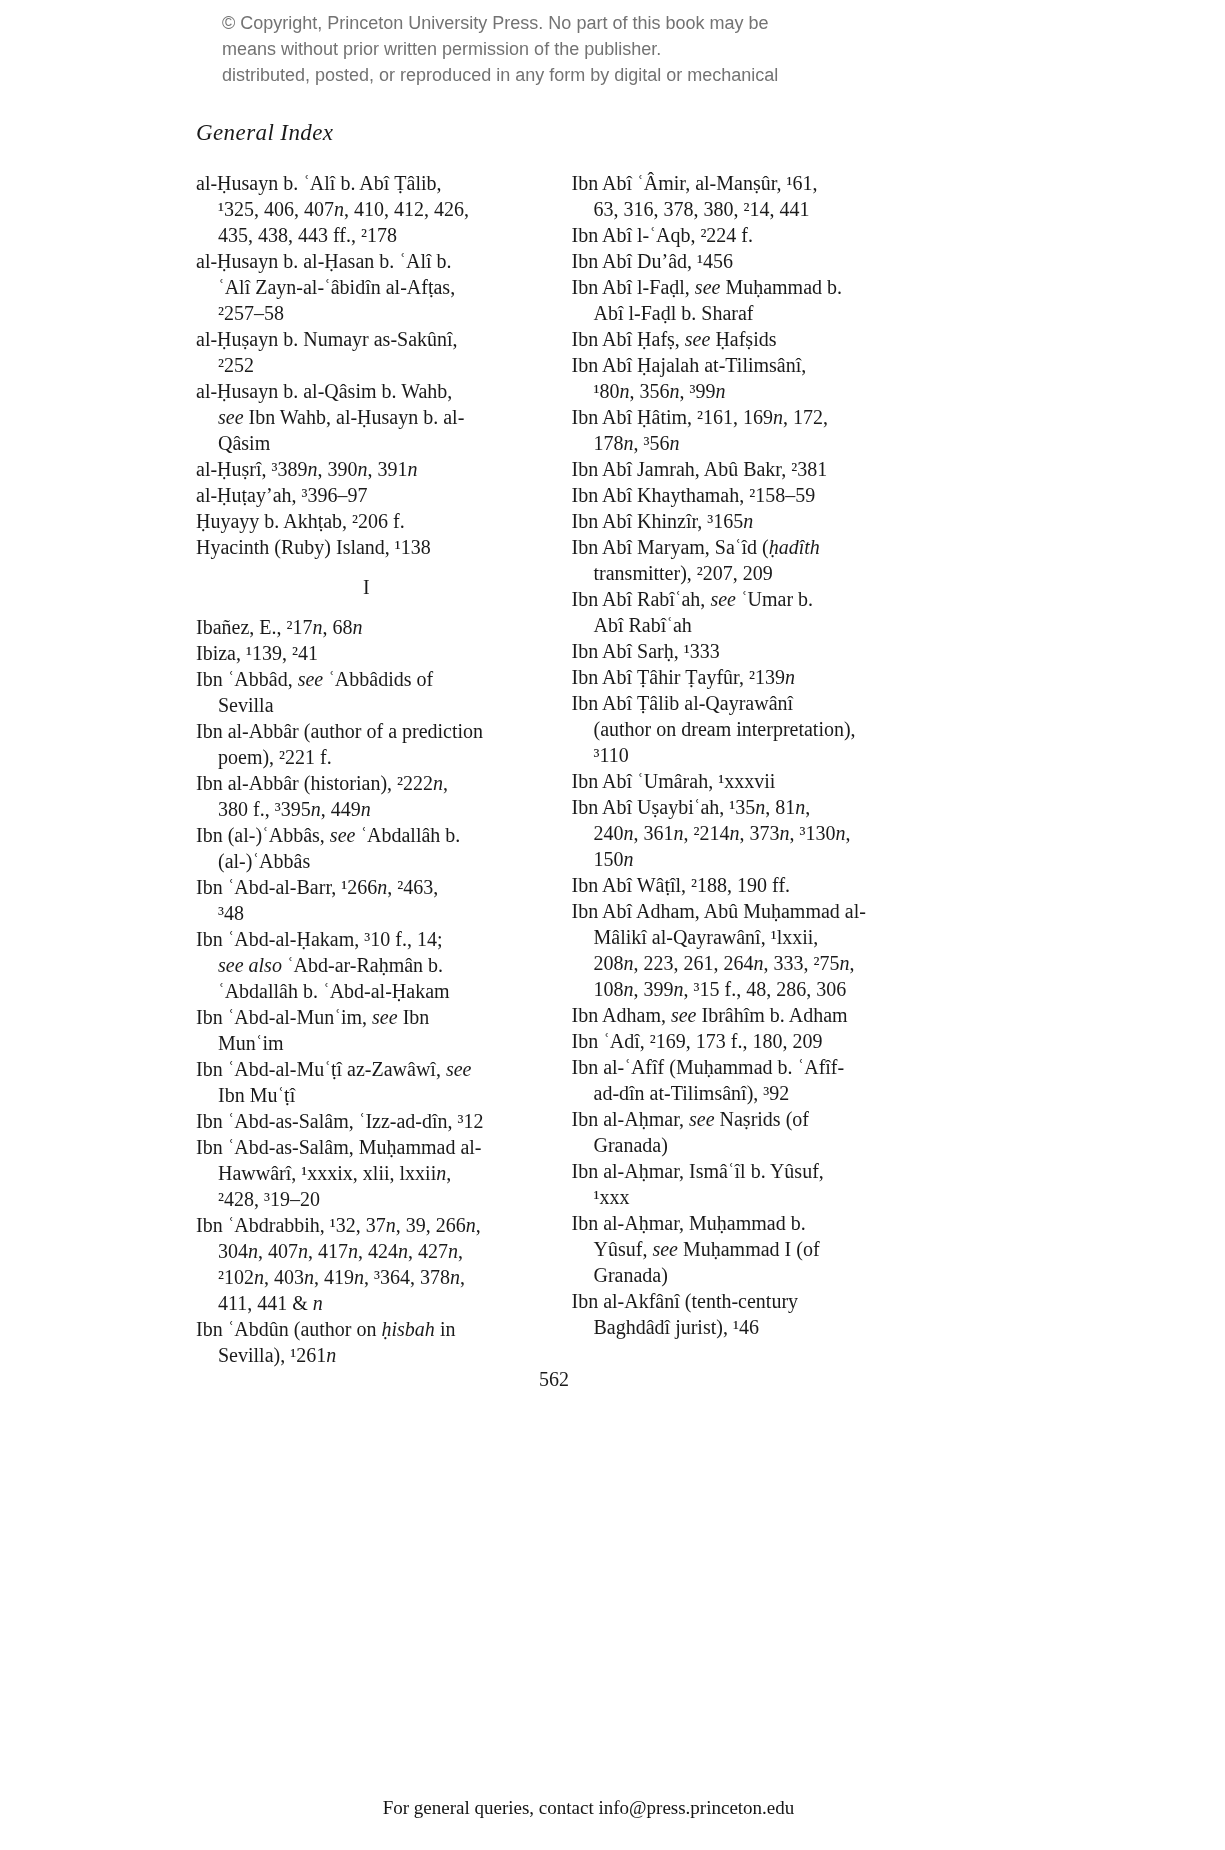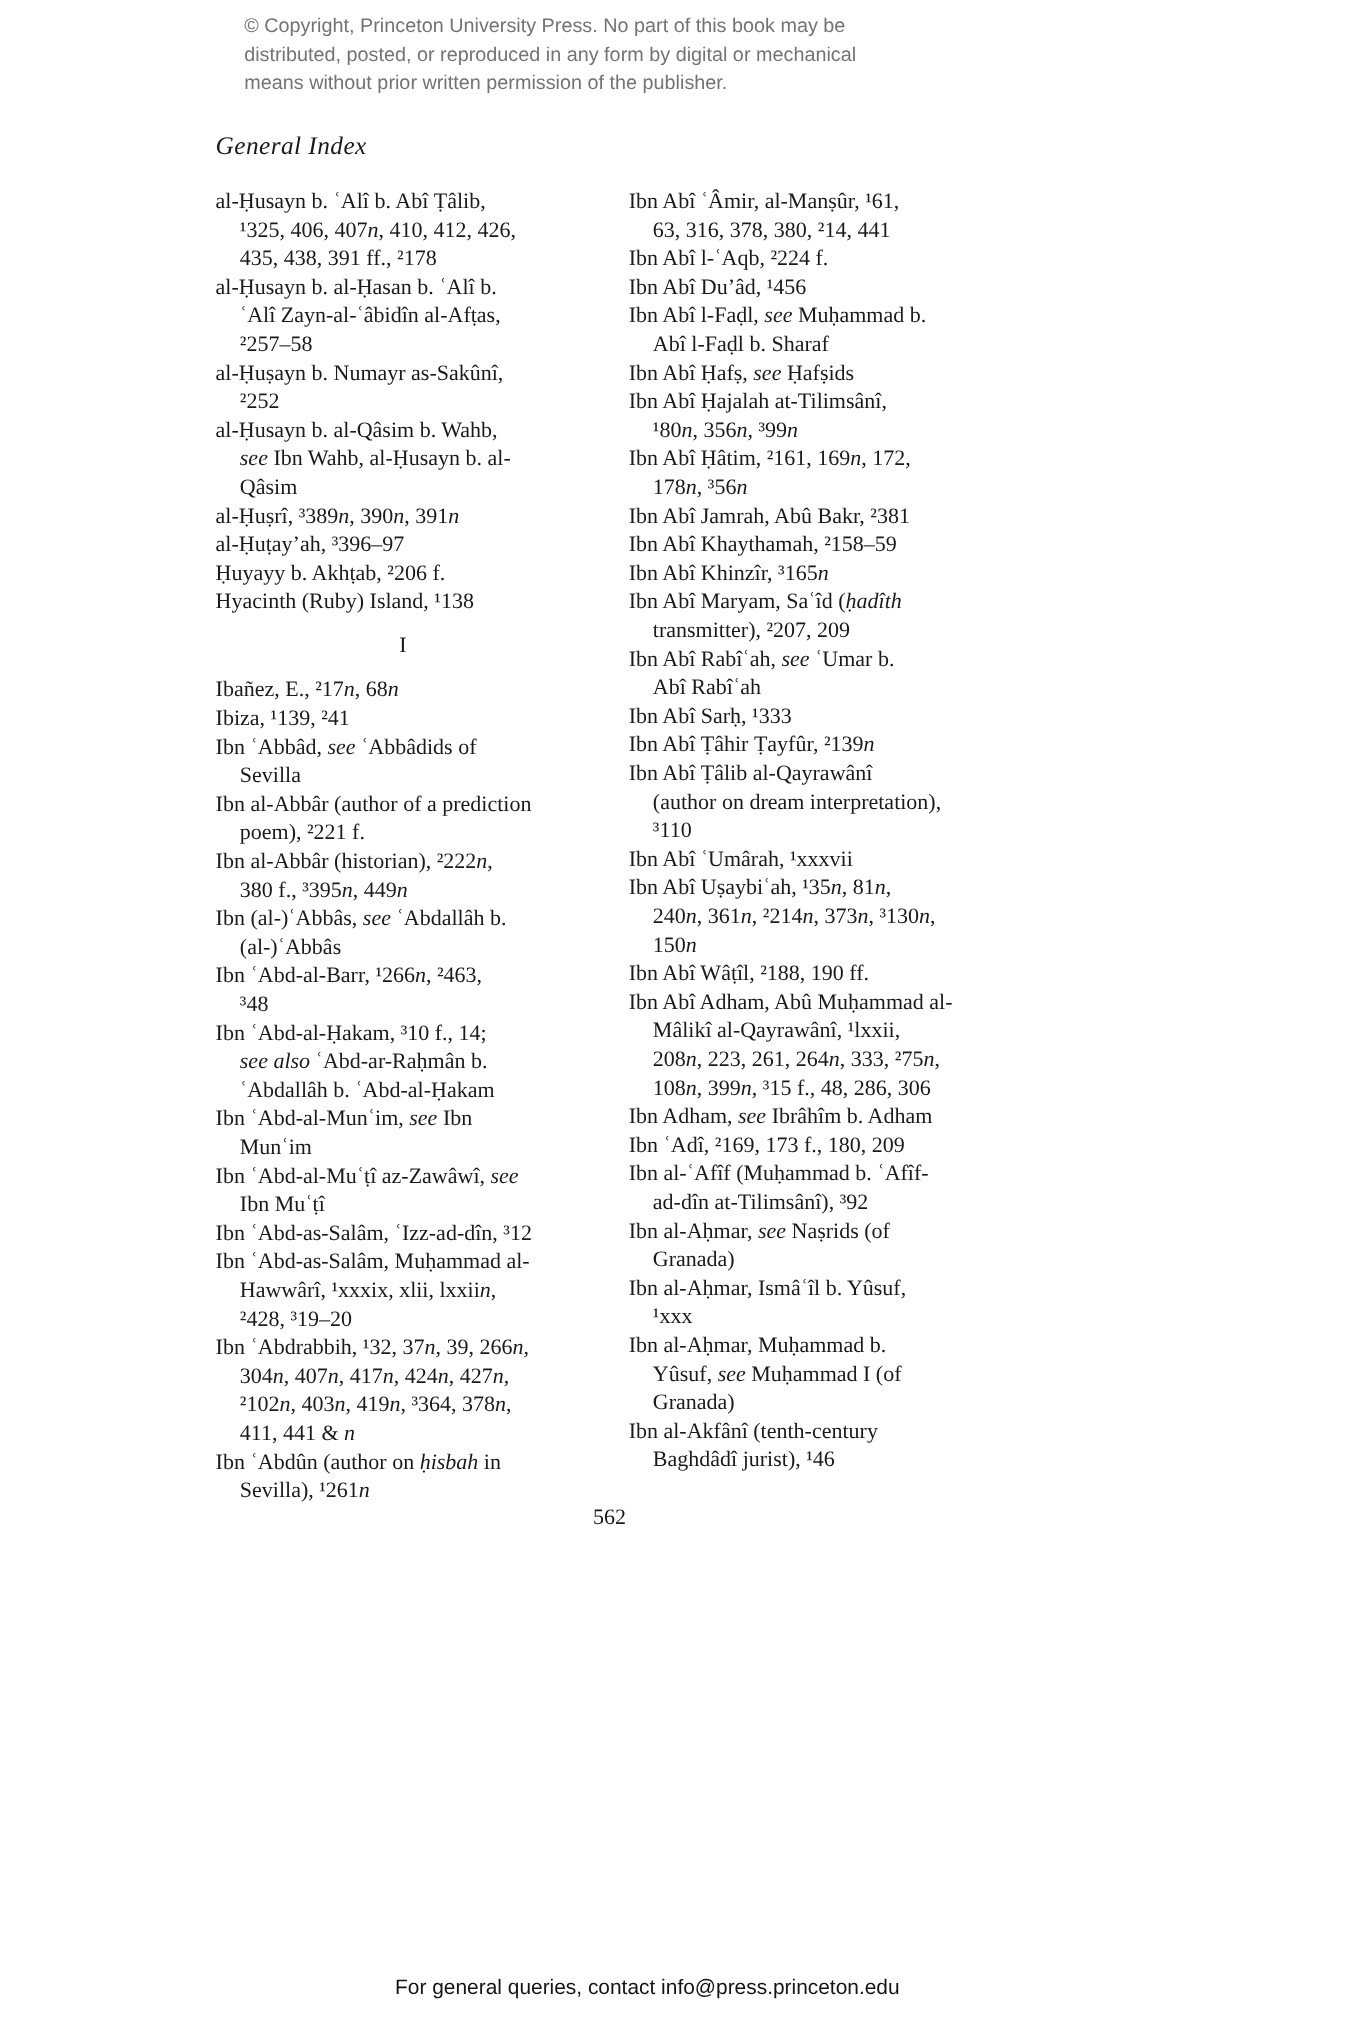--- a/index.html
+++ b/index.html
@@ -18,42 +18,42 @@
     margin-bottom:24px;letter-spacing:0.4px;
   }
   .columns{display:flex;gap:35px;align-items:flex-start;}
   .col{width:345px;font-size:20px;line-height:26px;}
   .line{white-space:nowrap;}
   .line.cont{padding-left:22px;}
   .section-heading{text-align:center;margin:14px 0;font-size:20px;}
   .page-number{text-align:center;margin-top:0;font-size:20px;}
   .footer{
     position:absolute;left:0;top:1797px;width:1177px;text-align:center;
-    font-family:Liberation Sans, sans-serif;font-size:19px;color:#141414;
+    font-family:Liberation Serif, serif;font-size:19px;color:#141414;
   }
   .footer .email{color:#141414;text-decoration:none;}
   i{font-style:italic;}
 </style>
 </head>
 <body>
 
 <div class="copyright">
   <div>© Copyright, Princeton University Press. No part of this book may be</div>
+  <div>means without prior written permission of the publisher.</div>
   <div>distributed, posted, or reproduced in any form by digital or mechanical</div>
-  <div>means without prior written permission of the publisher.</div>
 </div>
 
 <div class="content">
   <div class="title">General Index</div>
   <div class="columns">
     <div class="col">
         <div class="entry">
           <div class="line">al-Ḥusayn b. ʿAlî b. Abî Ṭâlib,</div>
           <div class="line cont">¹325, 406, 407<i>n</i>, 410, 412, 426,</div>
-          <div class="line cont">435, 438, 391 ff., ²178</div>
+          <div class="line cont">435, 438, 443 ff., ²178</div>
         </div>
         <div class="entry">
           <div class="line">al-Ḥusayn b. al-Ḥasan b. ʿAlî b.</div>
           <div class="line cont">ʿAlî Zayn-al-ʿâbidîn al-Afṭas,</div>
           <div class="line cont">²257–58</div>
         </div>
         <div class="entry">
           <div class="line">al-Ḥuṣayn b. Numayr as-Sakûnî,</div>
           <div class="line cont">²252</div>
         </div>

